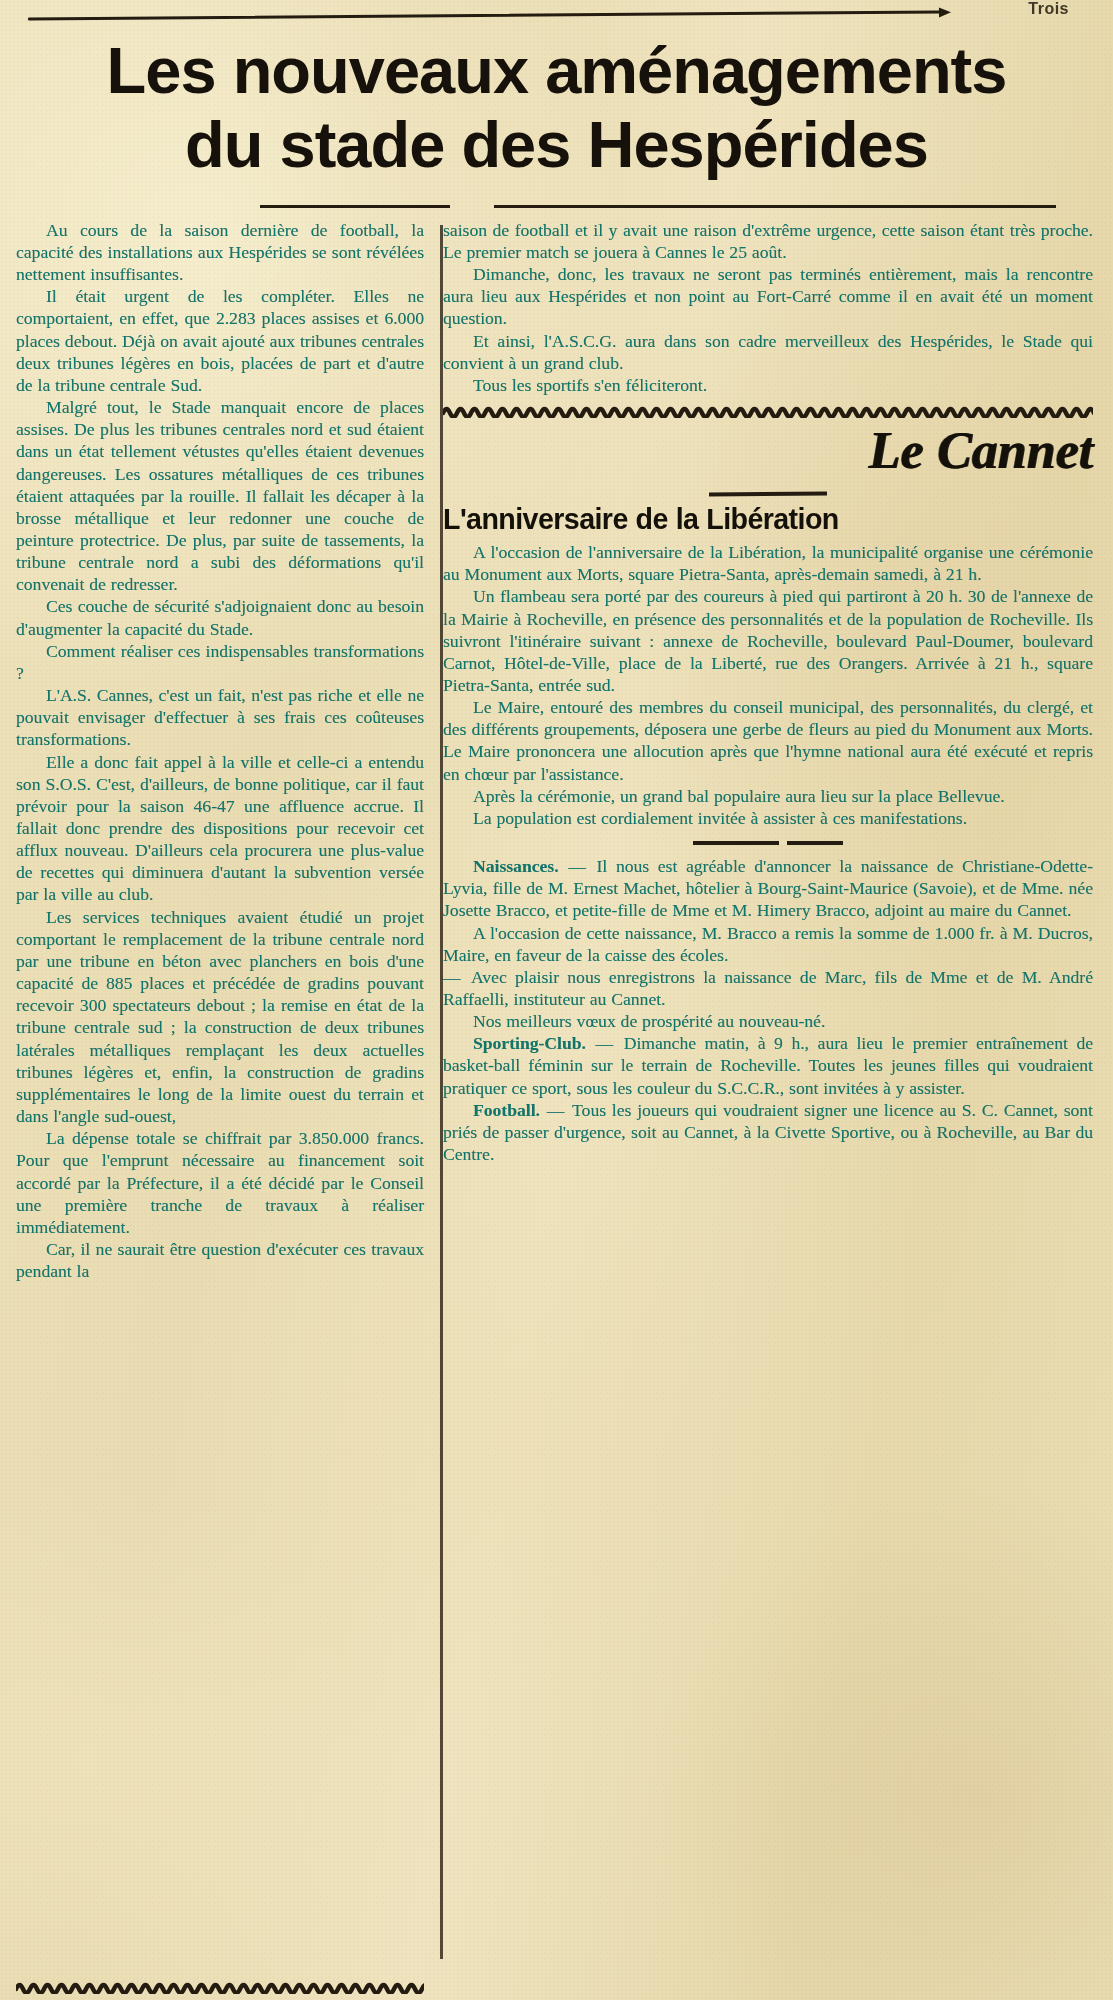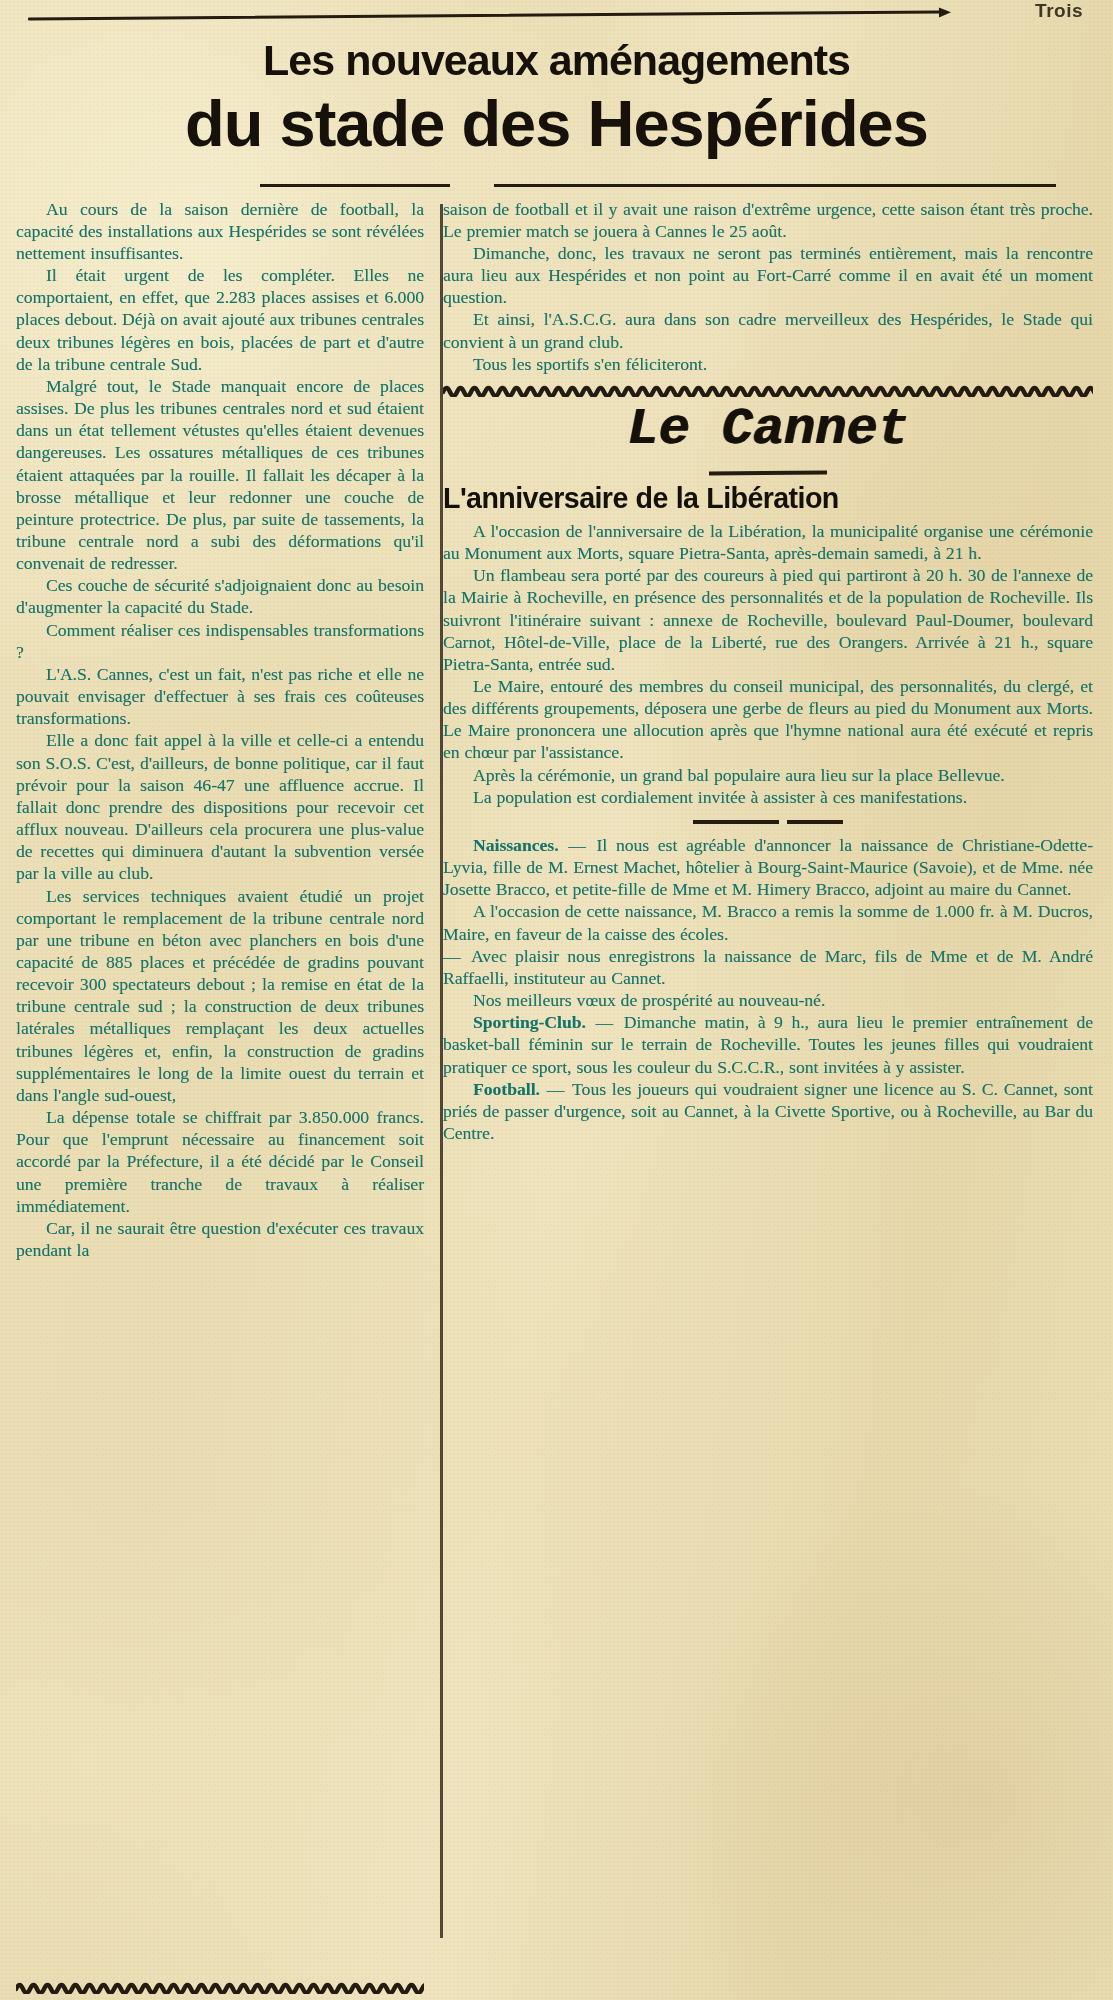--- a/index.html
+++ b/index.html
@@ -42,38 +42,38 @@
     background:#241c10;
     transform:rotate(-.45deg);
     border-radius:1px;
   }
   .masthead-rule:after{
     content:"";position:absolute;right:-10px;top:-3px;
     border-left:12px solid #241c10;
     border-top:5px solid transparent;border-bottom:5px solid transparent;
   }
   .folio{
-    position:absolute;right:14px;top:0px;
+    position:absolute;right:28px;top:0px;
     font-family:"Liberation Sans", sans-serif;
-    font-weight:bold;font-size:19px;letter-spacing:.5px;
+    font-weight:bold;font-size:16px;letter-spacing:.5px;
     color:#2a2113;
     opacity:.88;
   }
 
   
   .headline{
     font-family:"Liberation Sans", sans-serif;
     font-weight:bold;
     text-align:center;
     line-height:.96;
     letter-spacing:-1px;
     margin:6px 0 0 0;
     color:#16110a;
   }
-  .headline .l1{display:block;font-size:43px;}
+  .headline .l1{display:block;font-size:65px;}
   .headline .l2{display:block;font-size:65px;margin-top:12px;}
 
   .head-rule{
     width:100%;height:20px;position:relative;margin-top:20px;
   }
   .head-rule .hr-l,.head-rule .hr-r{
     position:absolute;top:8px;height:3px;background:#241c10;
   }
   .head-rule .hr-l{left:244px;width:190px;}
   .head-rule .hr-r{left:478px;width:562px;}
@@ -112,22 +112,22 @@
   .wavy{
     height:16px;margin:8px 0 4px 0;
     background-repeat:repeat-x;
     background-size:14px 11px;
     background-position:center;
   }
   .wavy svg{display:block;width:100%;height:14px;}
 
   
   .section-banner{
-    text-align:center;
-    font-family:Liberation Mono, monospace;
+    text-align:right;
+    font-family:Liberation Serif, serif;
     font-weight:bold;font-style:italic;
     font-size:52px;
     letter-spacing:0px;
     line-height:1.02;
     margin:2px 0 15px 0;
     color:#14100a;
     text-shadow:1px 0 0 rgba(20,16,10,.9), -0.6px 0 0 rgba(20,16,10,.5);
   }
   .banner-rule{
     width:118px;height:4px;background:#241c10;margin:10px auto 8px auto;

